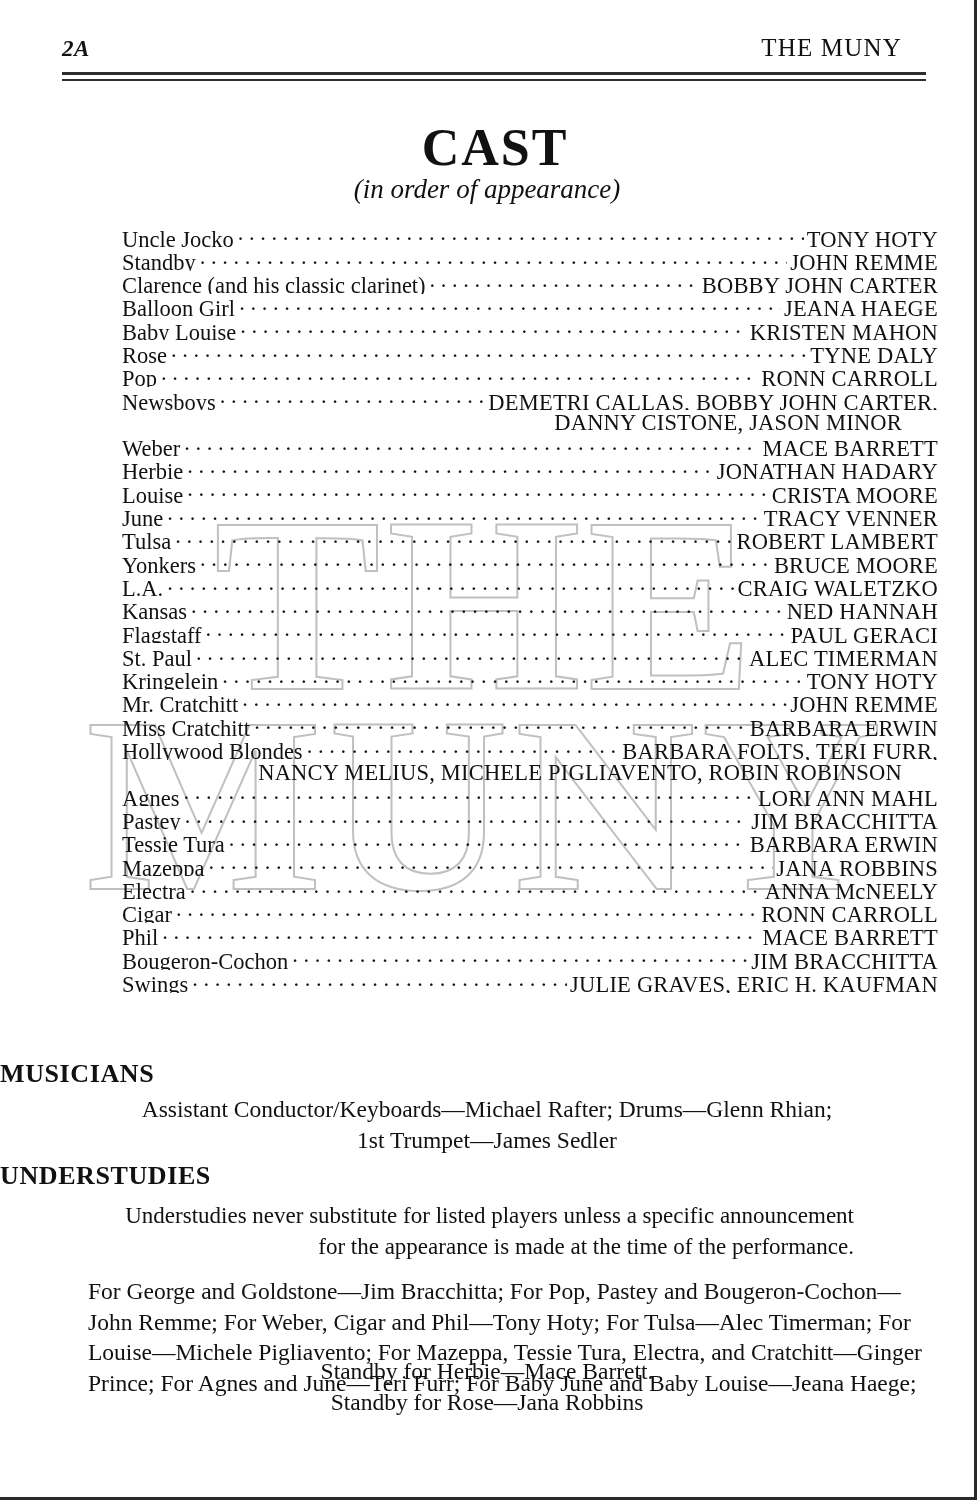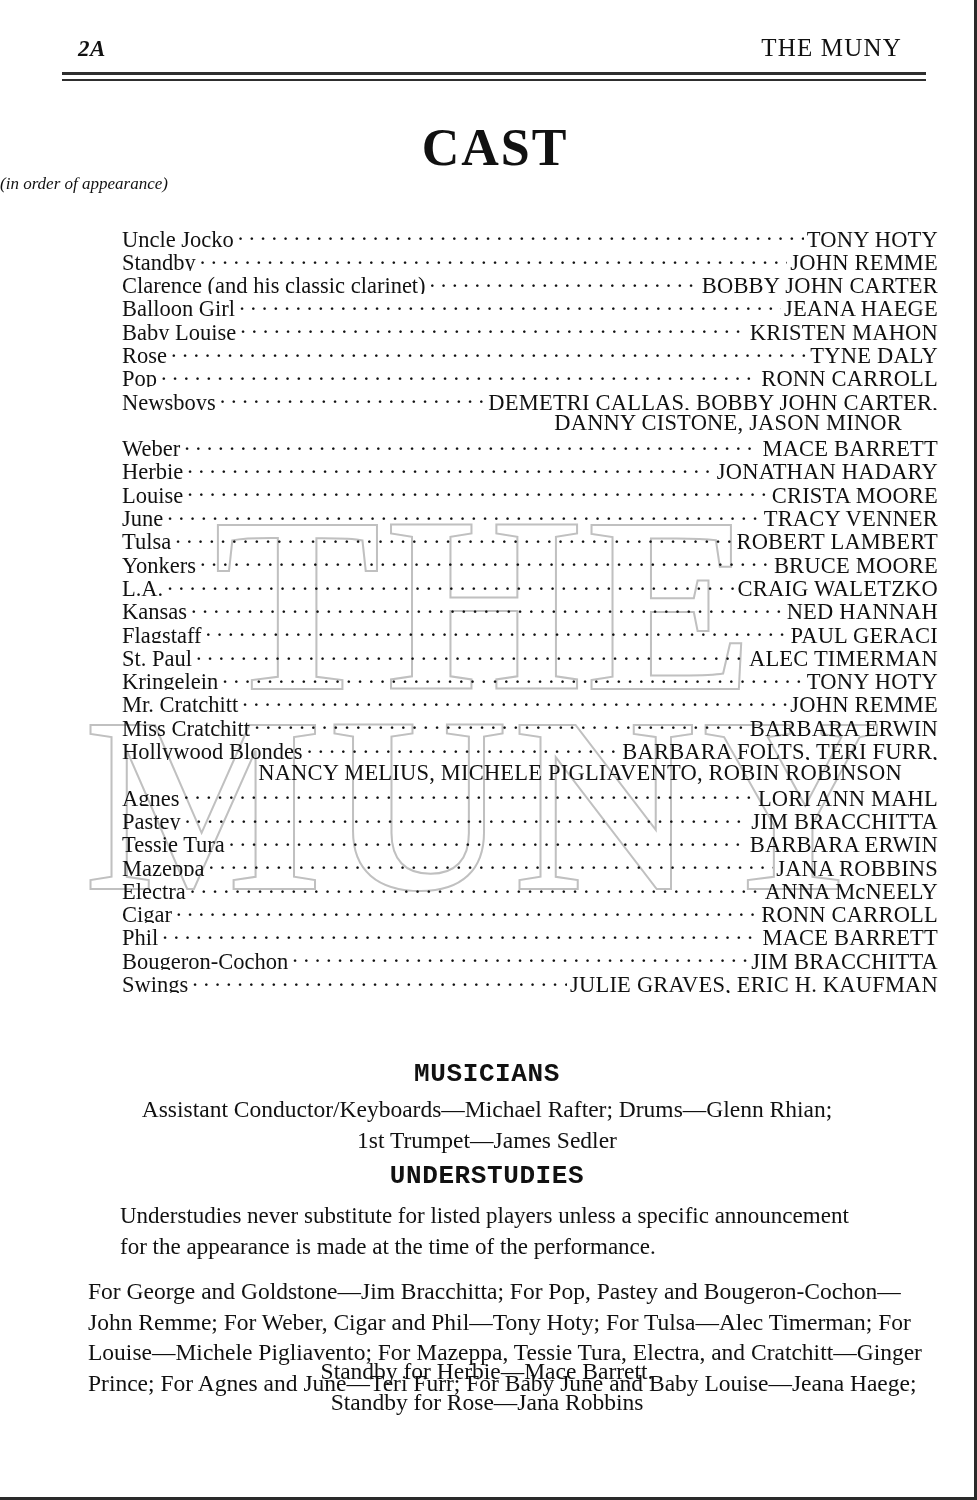--- a/index.html
+++ b/index.html
@@ -47,21 +47,20 @@
 
   
   .page-header {
     position: absolute;
     left: 62px;
     right: 72px;
     top: 34px;
     display: flex;
     align-items: flex-end;
     justify-content: space-between;
-    margin-left: 16px;
   }
   .folio {
     font-style: italic;
     font-size: 23px;
     font-weight: 600;
     letter-spacing: 0.5px;
   }
   .pub-title {
     font-size: 25px;
     letter-spacing: 1.2px;
@@ -83,23 +82,23 @@
     top: 118px;
     text-align: center;
     font-size: 52px;
     font-weight: bold;
     letter-spacing: 2px;
   }
   .cast-sub {
     position: absolute;
     left: 0; right: 0;
     top: 174px;
-    text-align: left;
+    text-align: center;
     font-style: italic;
-    font-size: 17px;
+    font-size: 27px;
   }
 
   
   .cast-list {
     position: absolute;
     left: 86px;
     right: 72px;
     top: 224px;
     font-size: 22.5px;
   }
@@ -137,41 +136,40 @@
   }
   .cast-cont {
     text-align: right;
     height: 23.3px;
     white-space: nowrap;
     letter-spacing: 0.2px;
   }
 
   
   .sec-heading {
-    text-align: center;
+    text-align: left;
     font-weight: bold;
     font-size: 26px;
     letter-spacing: 0.6px;
-    font-family: Liberation Mono, monospace;
   }
   .musicians-heading { position: absolute; left: 0; right: 0; top: 1059px; }
   .musicians-body {
     position: absolute;
     left: 110px; right: 110px;
     top: 1094px;
     text-align: center;
     font-size: 23.5px;
     line-height: 1.33;
   }
   .understudies-heading { position: absolute; left: 0; right: 0; top: 1161px; }
   .understudies-note {
     position: absolute;
     left: 120px; right: 120px;
     top: 1200px;
-    text-align: left;
+    text-align: right;
     font-size: 23px;
     line-height: 1.36;
   }
   .understudies-body {
     position: absolute;
     left: 88px; right: 76px;
     top: 1264px;
     text-align: justify;
     text-align-last: justify;
     font-size: 23.5px;

